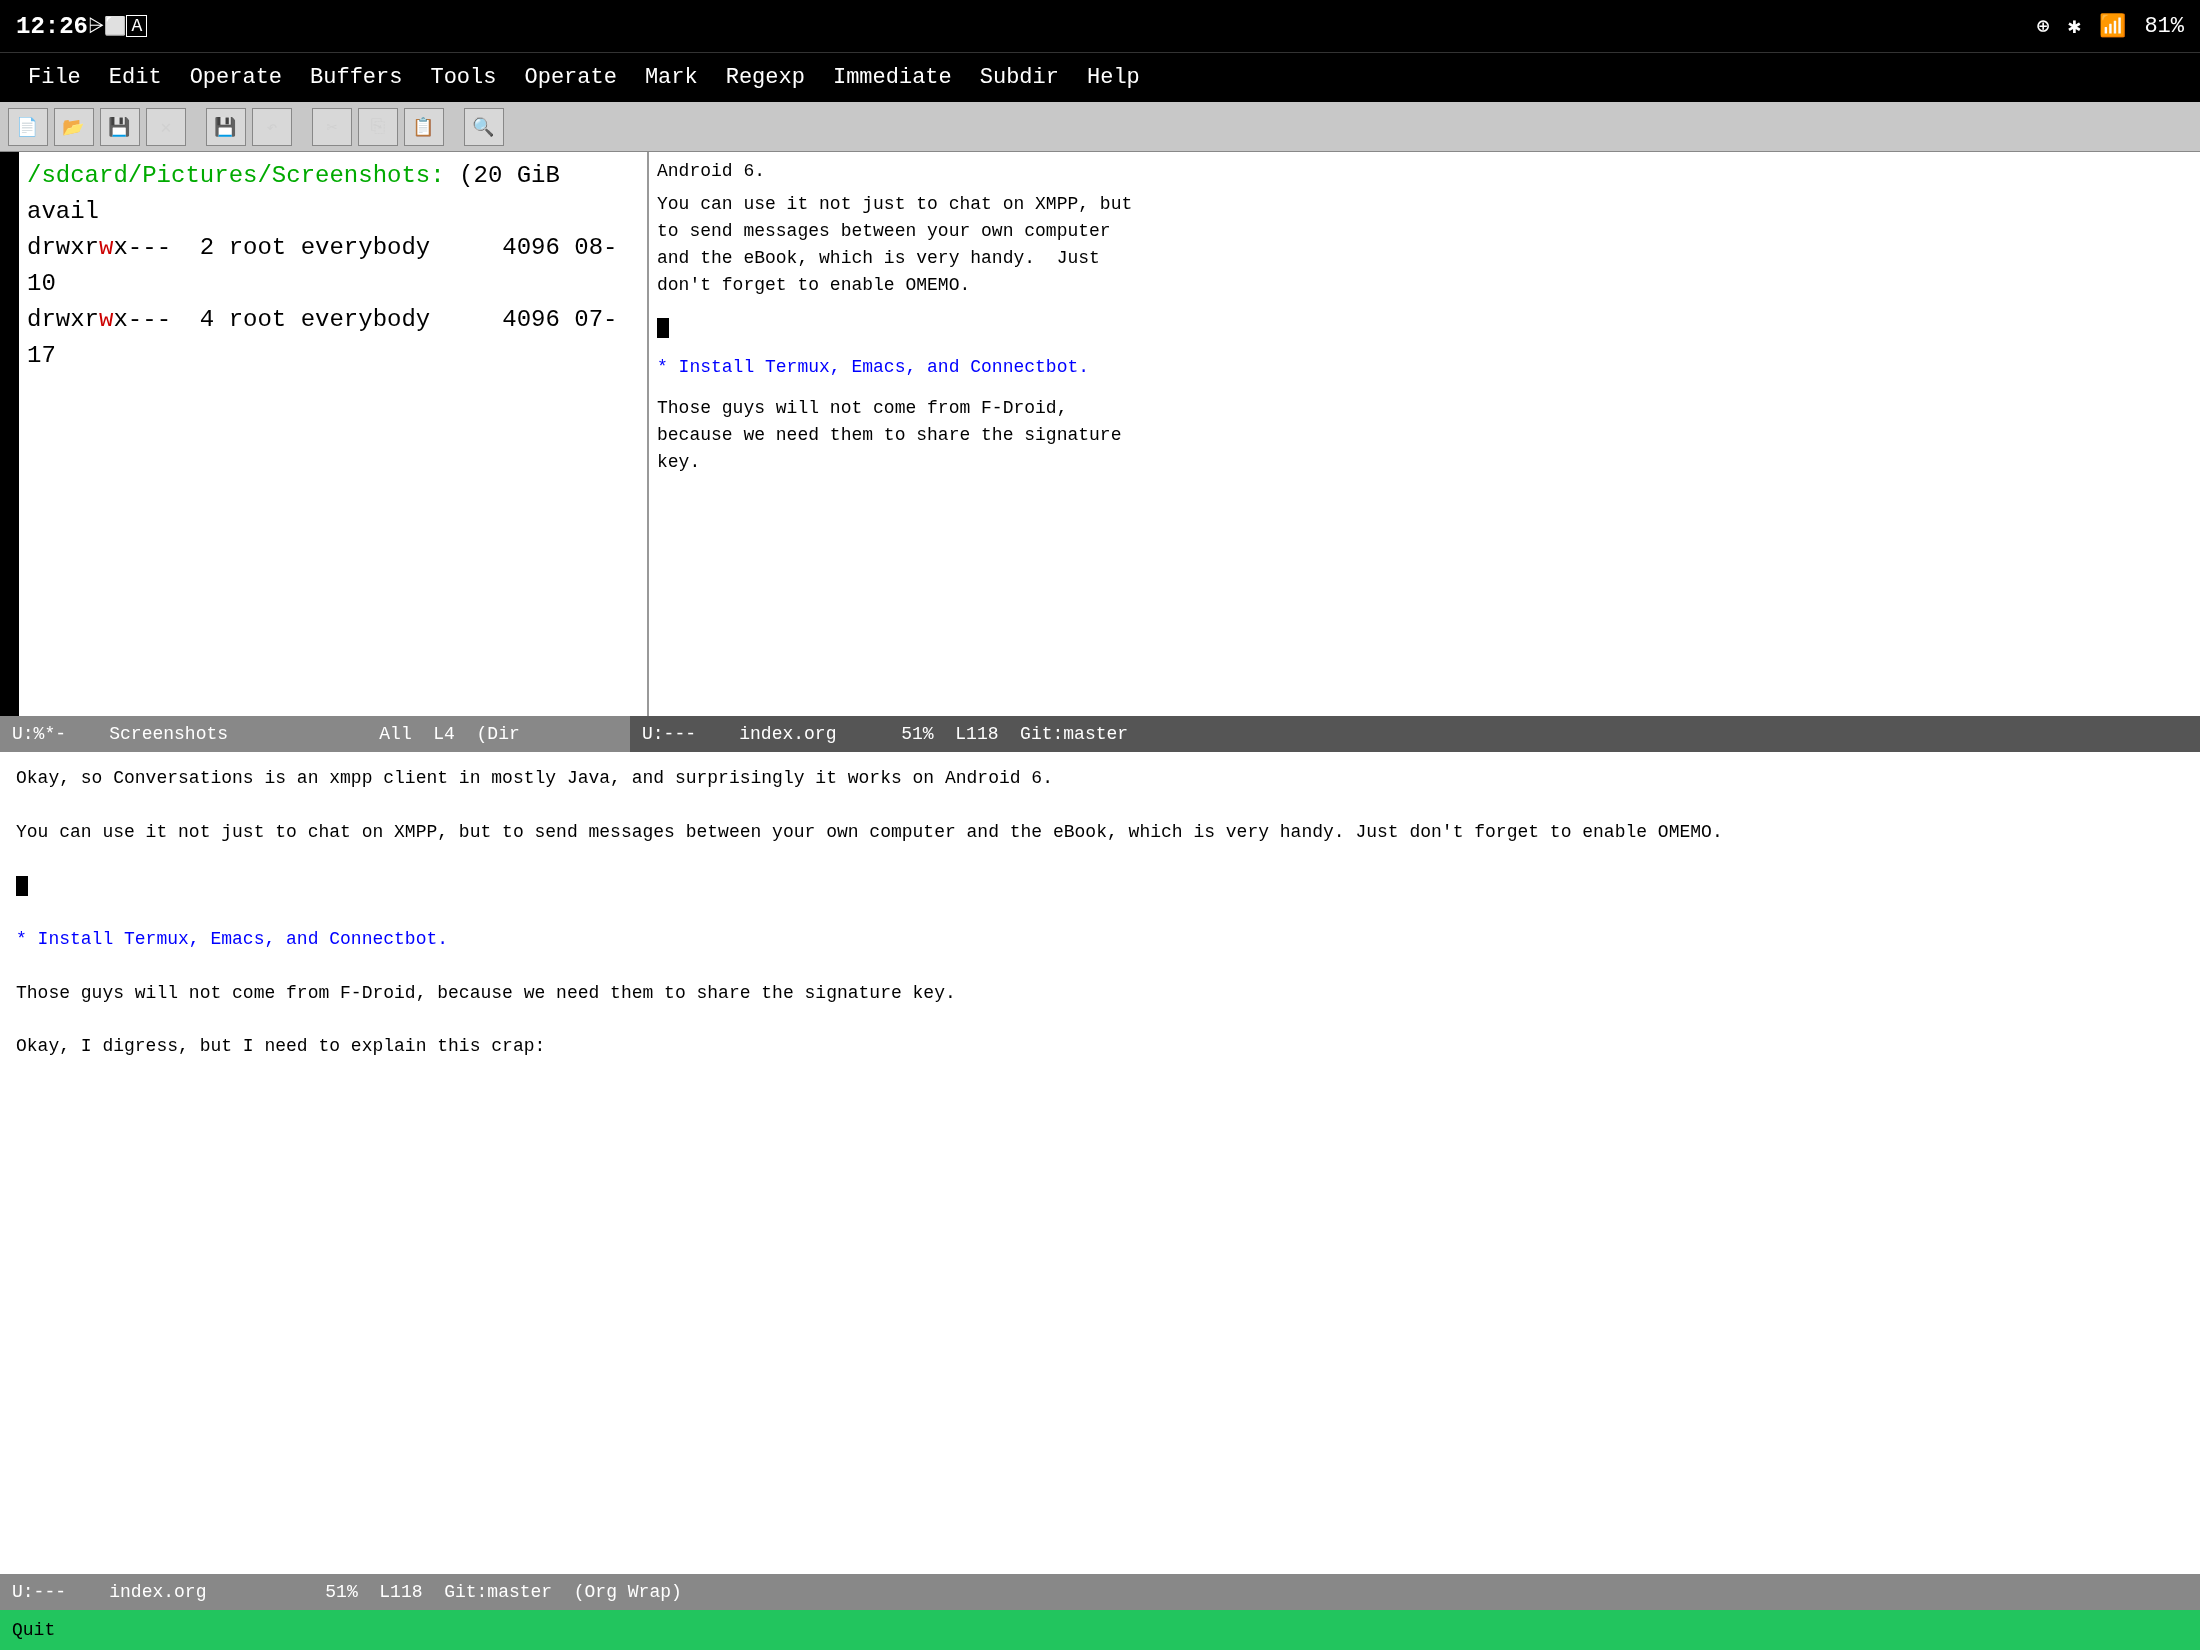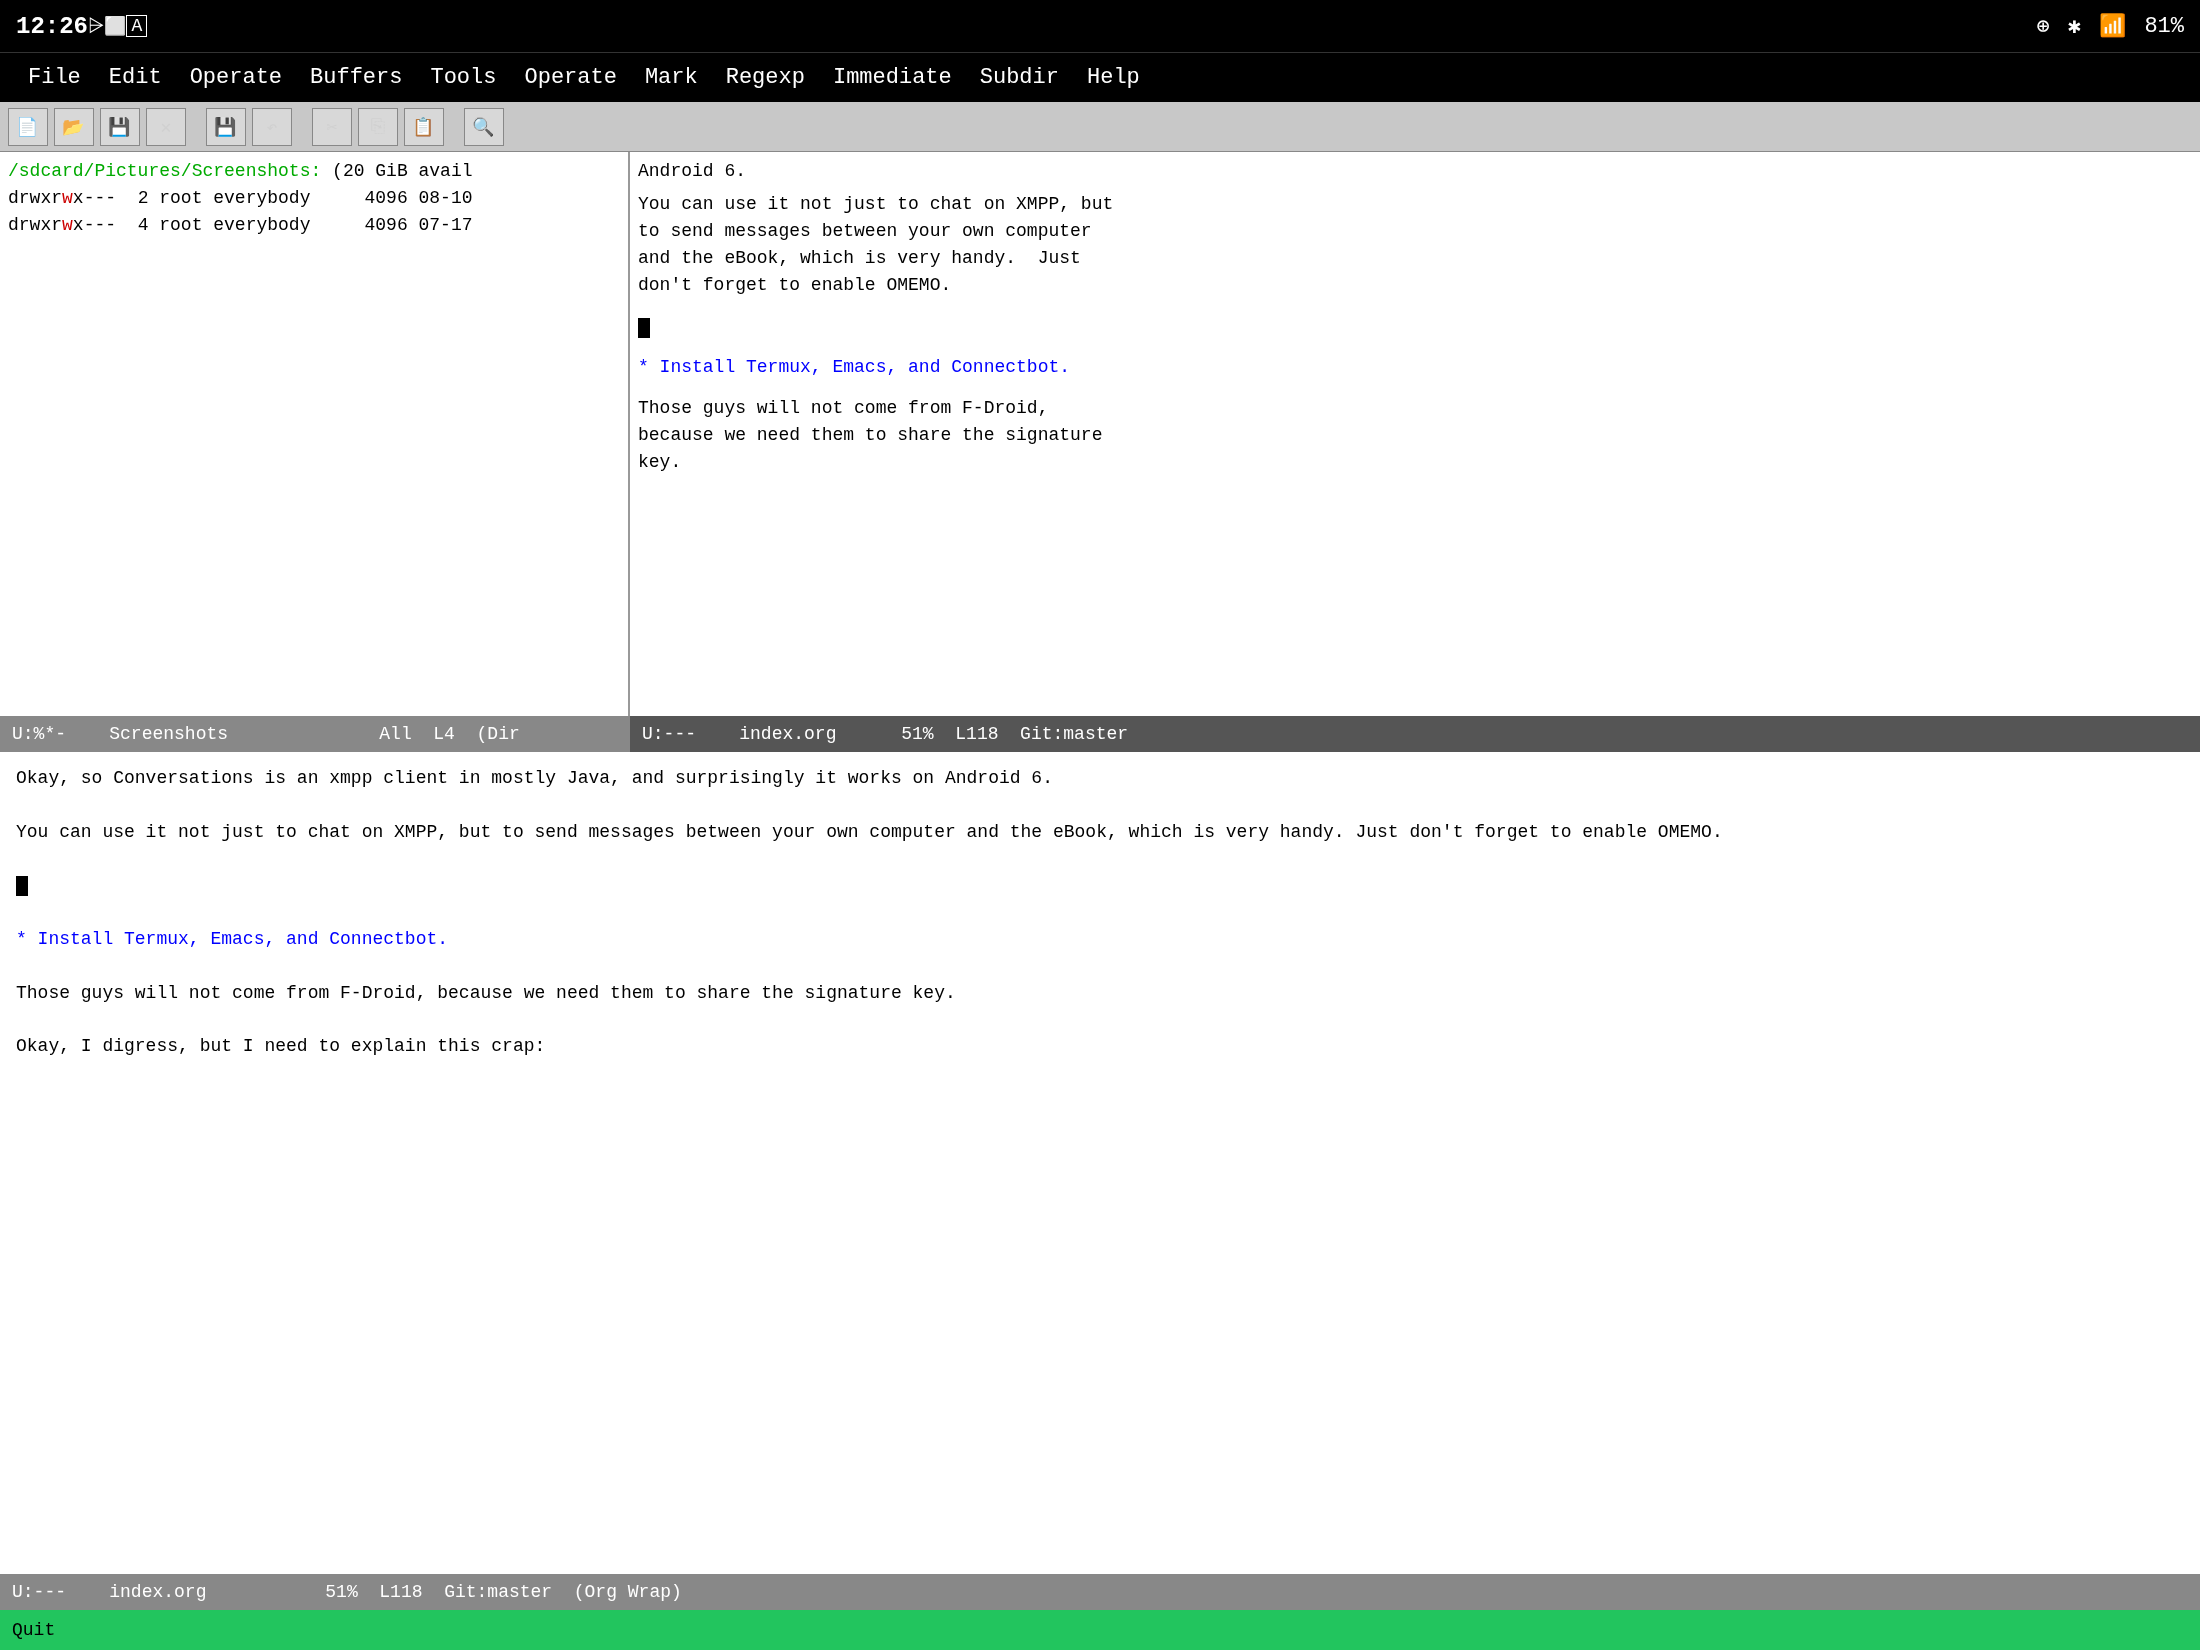--- a/index.html
+++ b/index.html
@@ -75,24 +75,25 @@
     .toolbar-separator {
       width: 8px;
     }
 
     #left-pane {
       width: 630px;
       min-width: 630px;
       background: #fff;
       overflow: hidden;
       border-right: 2px solid #999;
-      font-size: 18px;
+      font-size: 24px;
       line-height: 1.5;
       padding: 6px 8px;
       color: #000;
+      margin-left: 19px;
     }
 
     #right-pane {
       flex: 1;
       background: #fff;
       overflow: hidden;
       font-size: 18px;
       line-height: 1.5;
       padding: 6px 8px;
       color: #000;

